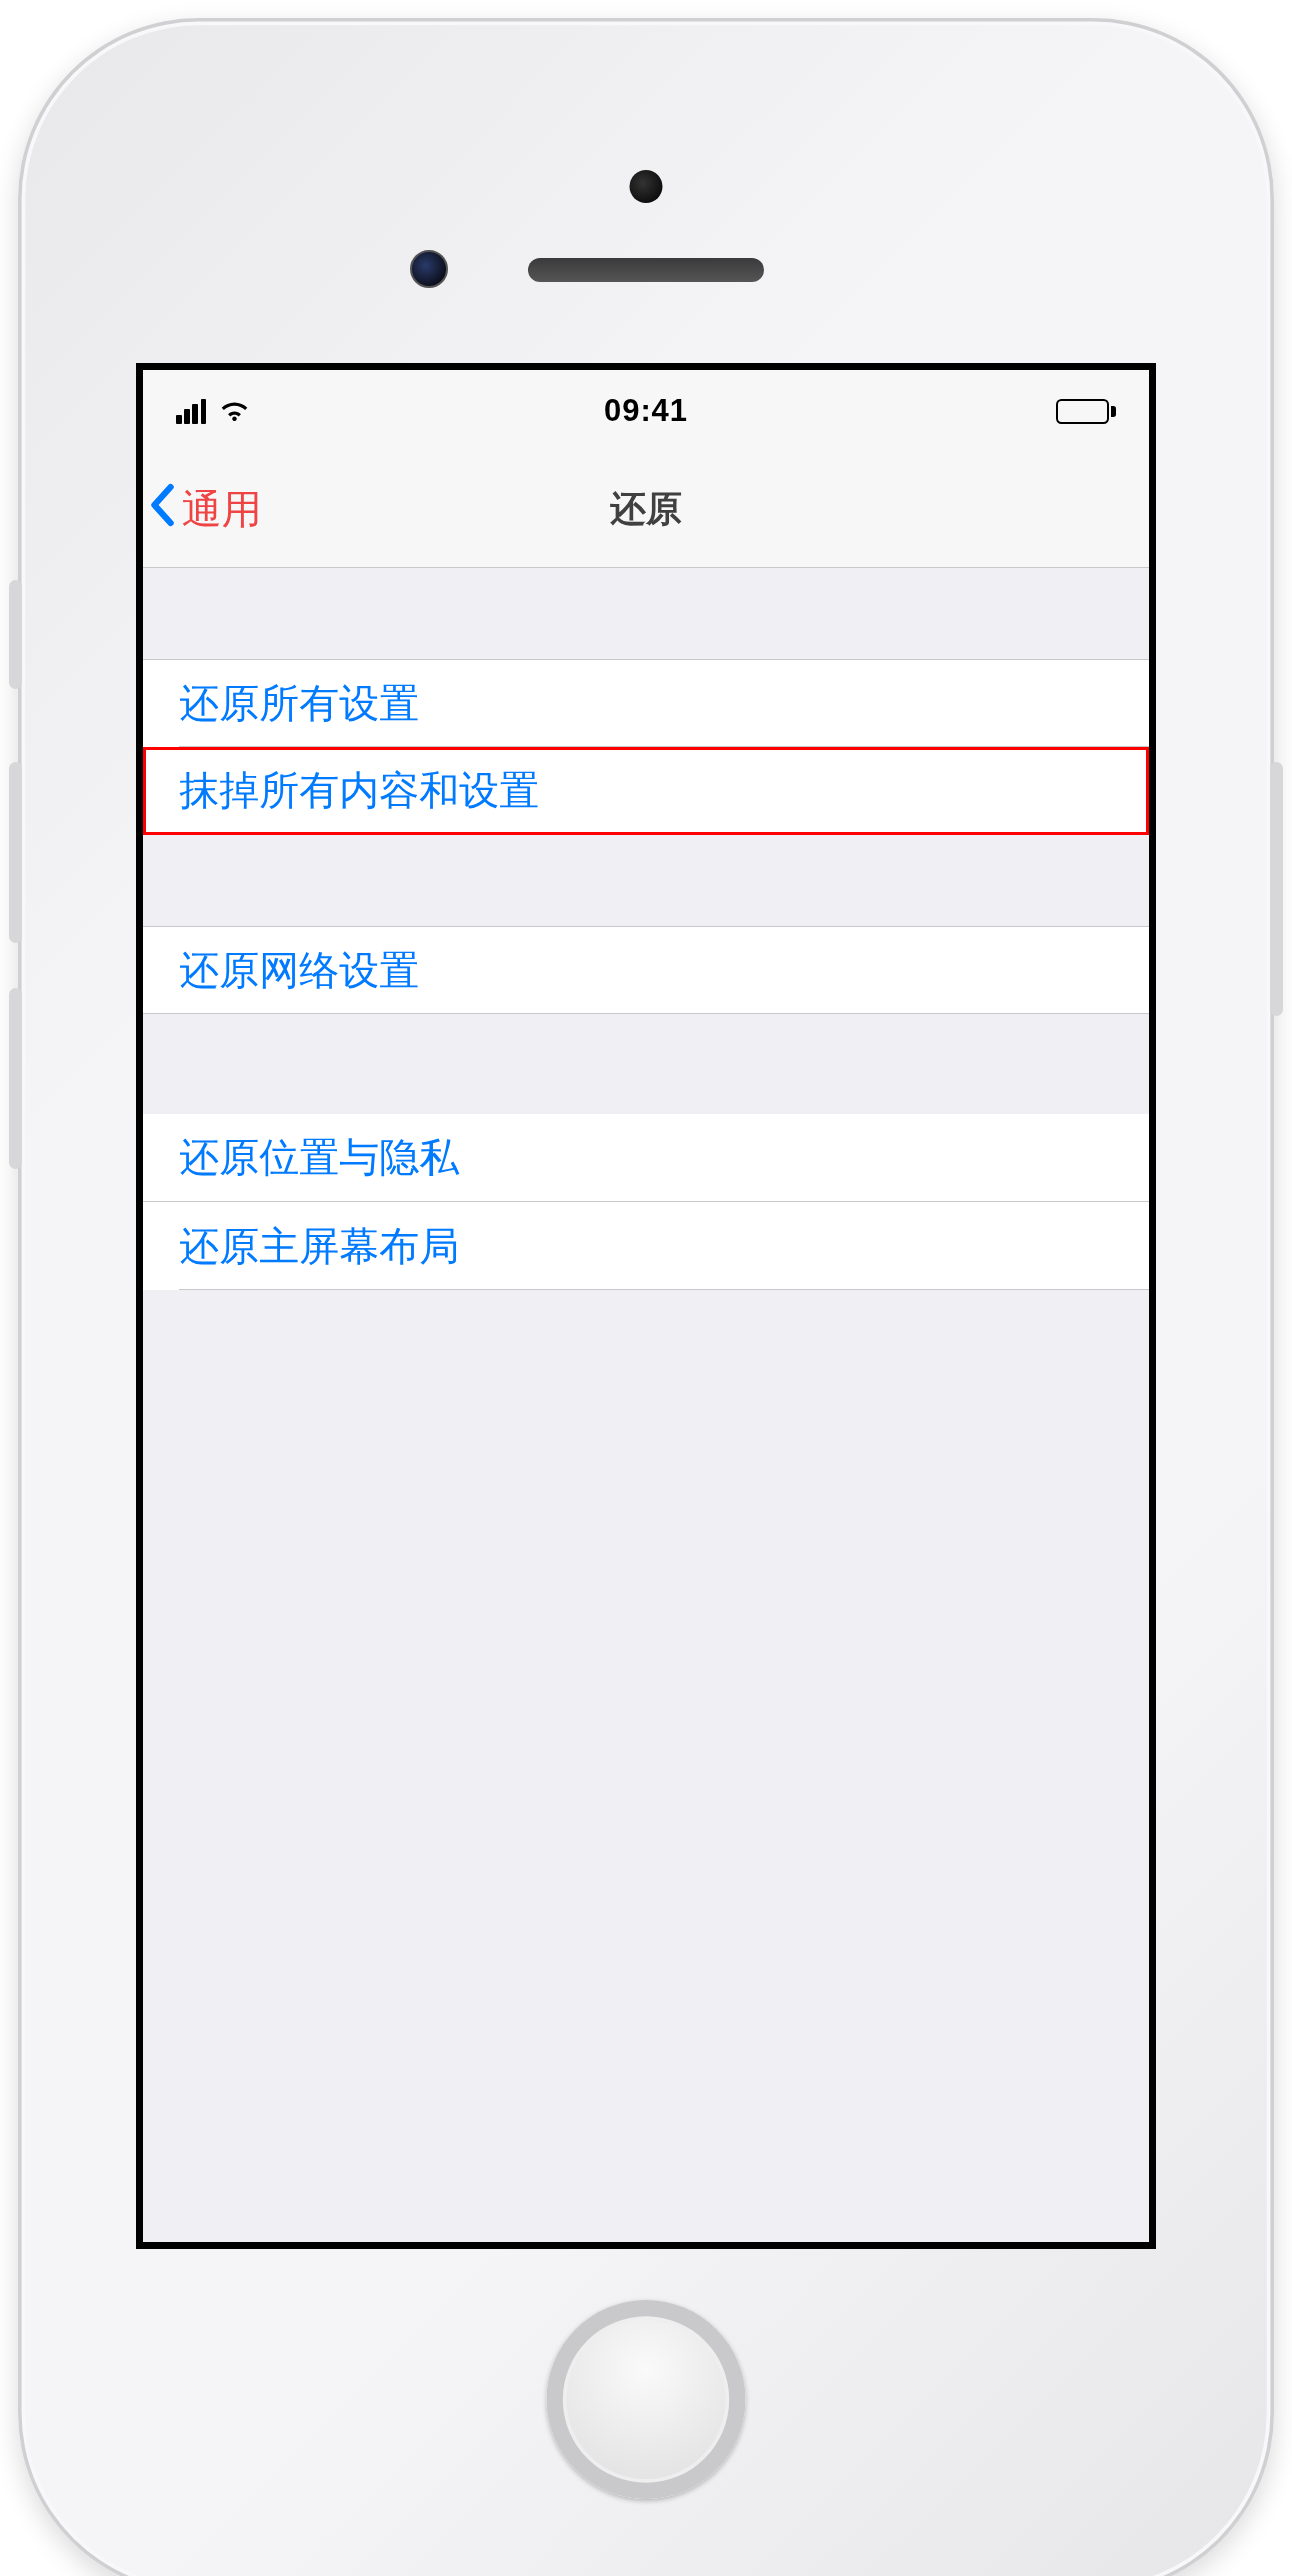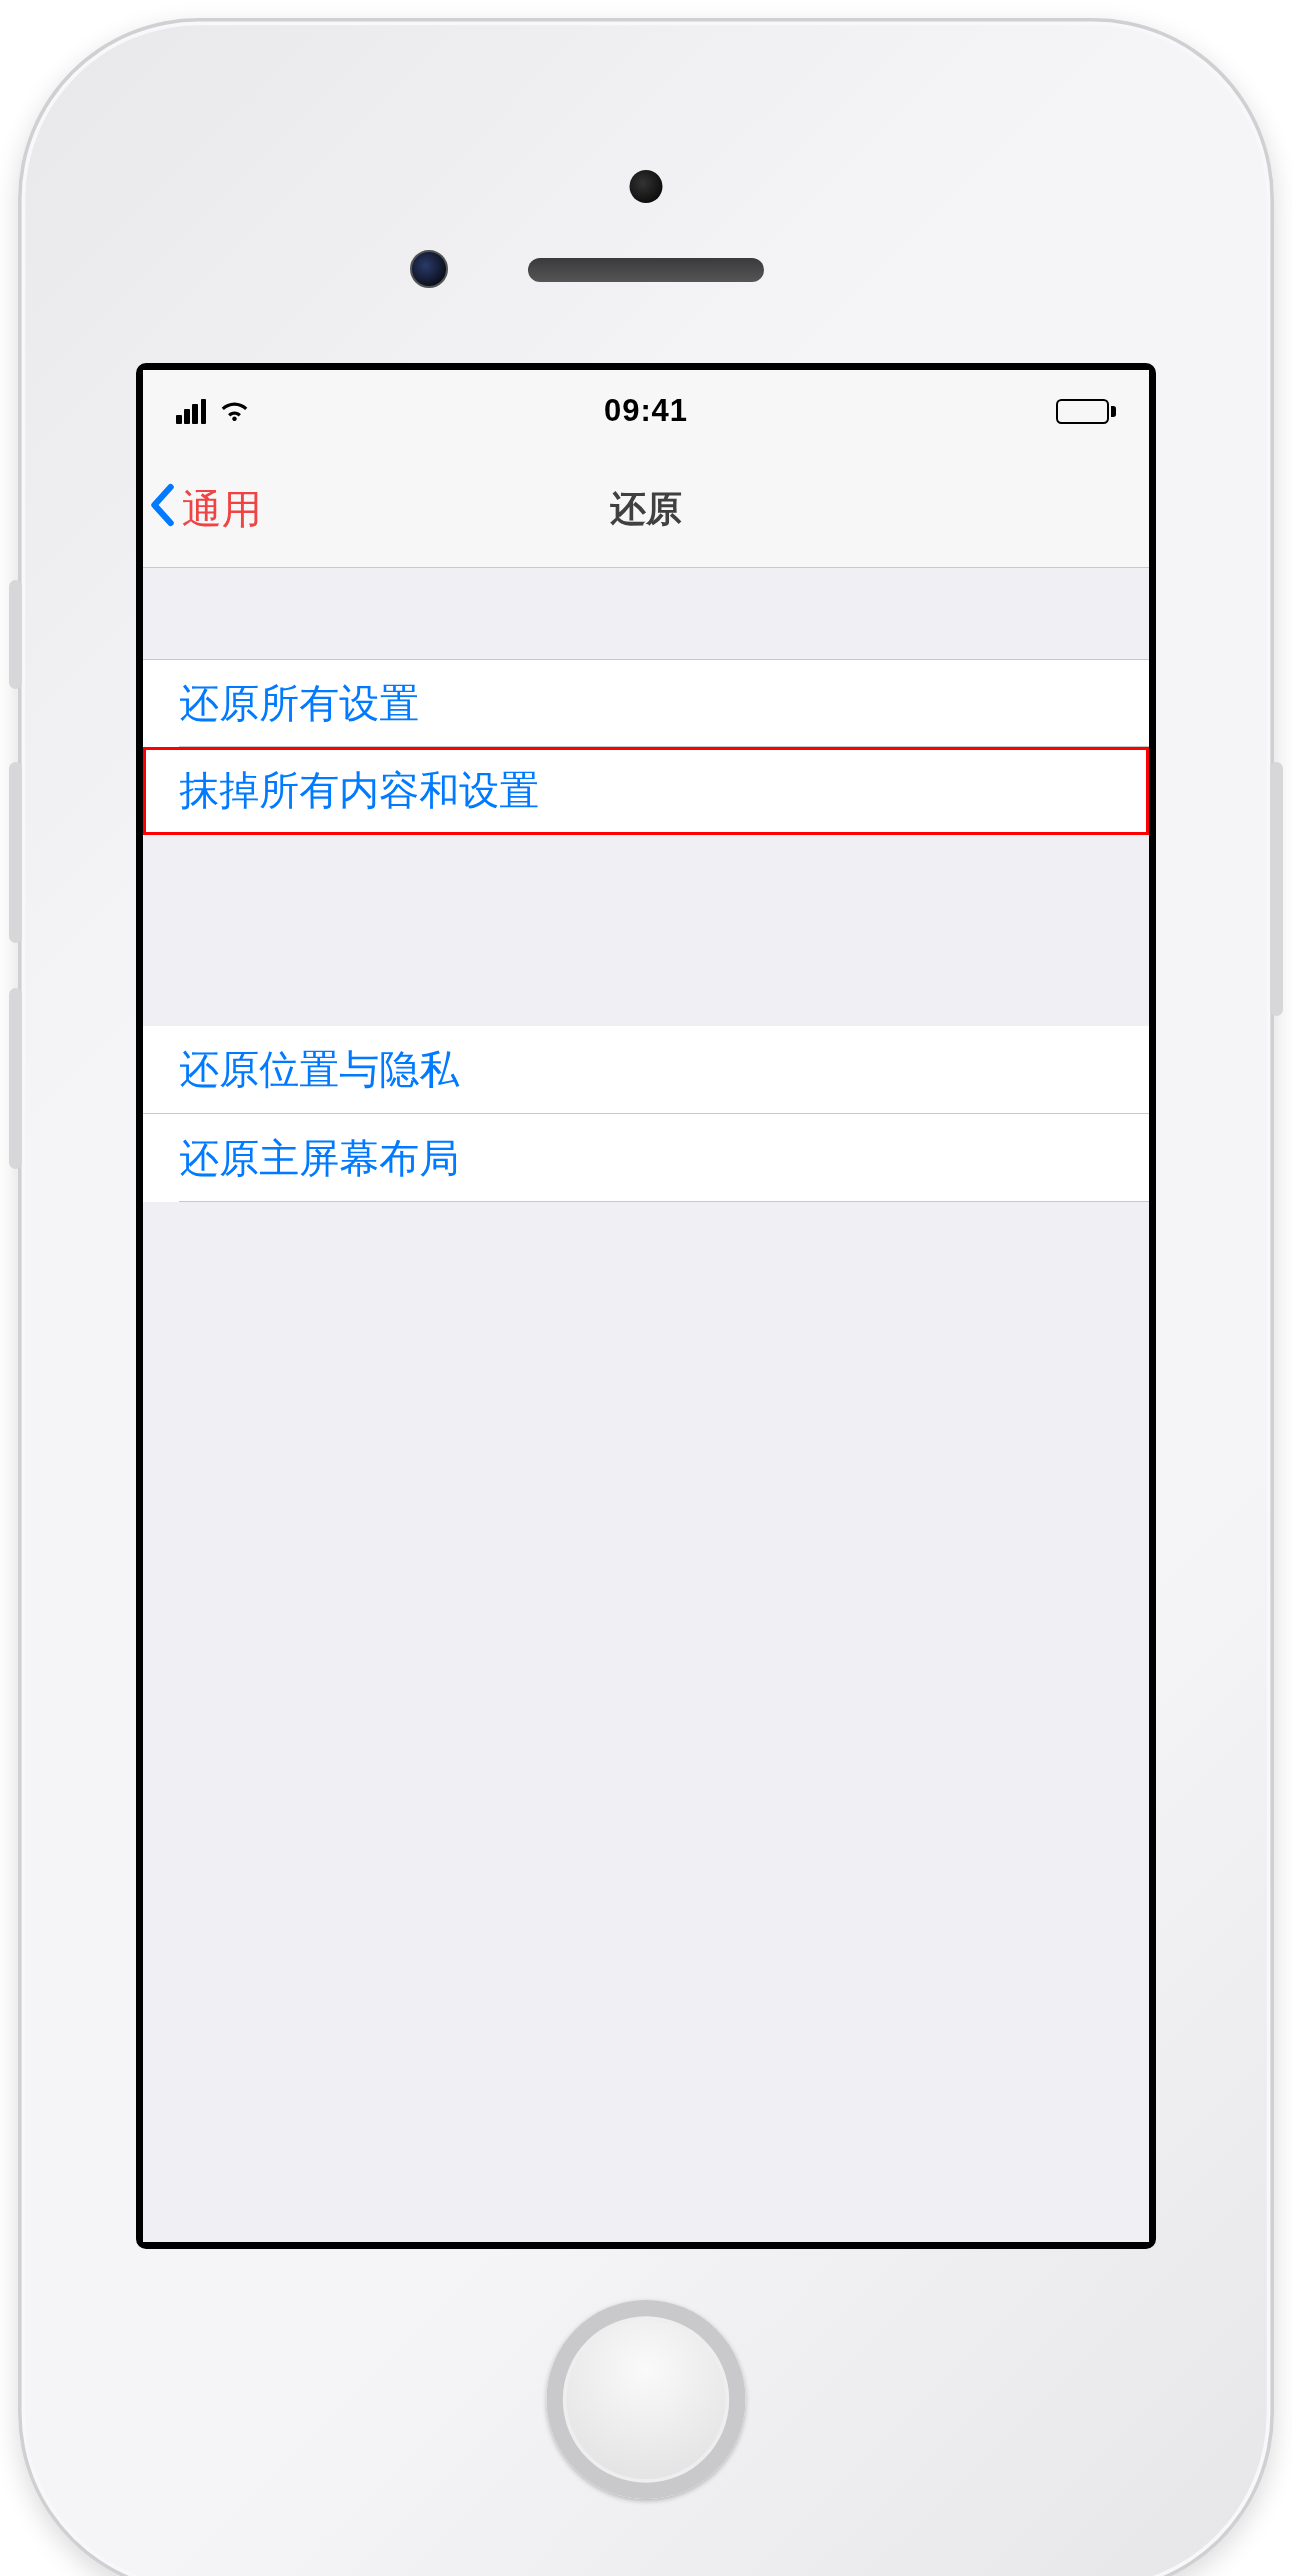--- a/index.html
+++ b/index.html
@@ -20,21 +20,21 @@
         inset 0 0 0 3.6px #d0d0d2,
         inset 0 0 0 7.3px #f8f8fa,
         0 9px 27px rgba(0,0,0,0.15);
     }
     .screen-wrap {
       position: absolute;
       top: 345px;
       left: 118px;
       right: 118px;
       bottom: 345px;
-      border-radius: 10px;
+      border-radius: 0;
       background: #000;
       padding: 7.3px;
     }
     .screen {
       width: 100%;
       height: 100%;
       background: #efeff4;
       position: relative;
       overflow: hidden;
     }
@@ -219,20 +219,23 @@
 
       <div class="cell sep-top inner-sep">
         <span>还原所有设置</span>
       </div>
       <div class="cell sep-bot highlight">
         <span>抹掉所有内容和设置</span>
       </div>
 
       <div class="section-gap"></div>
 
+      <div class="cell sep-top sep-bot">
+        <span>还原网络设置</span>
+      </div>
 
       <div class="section-gap-lg"></div>
 
       <div class="cell sep-bot">
         <span>还原位置与隐私</span>
       </div>
       <div class="cell inner-sep">
         <span>还原主屏幕布局</span>
       </div>
 

